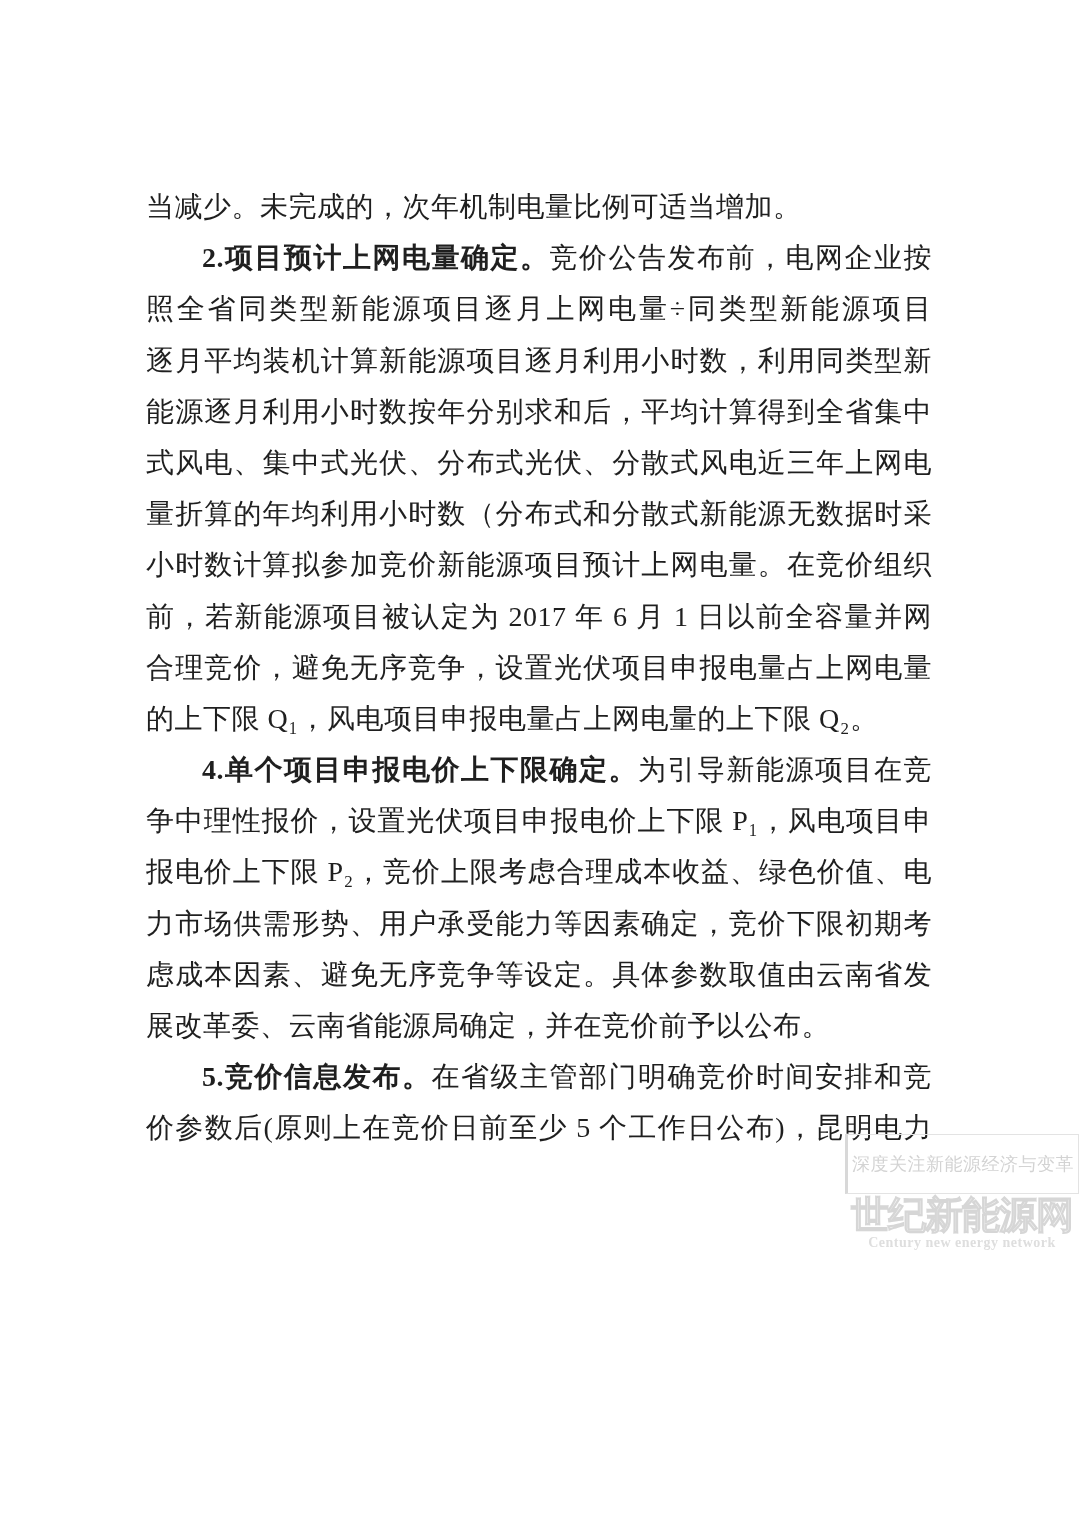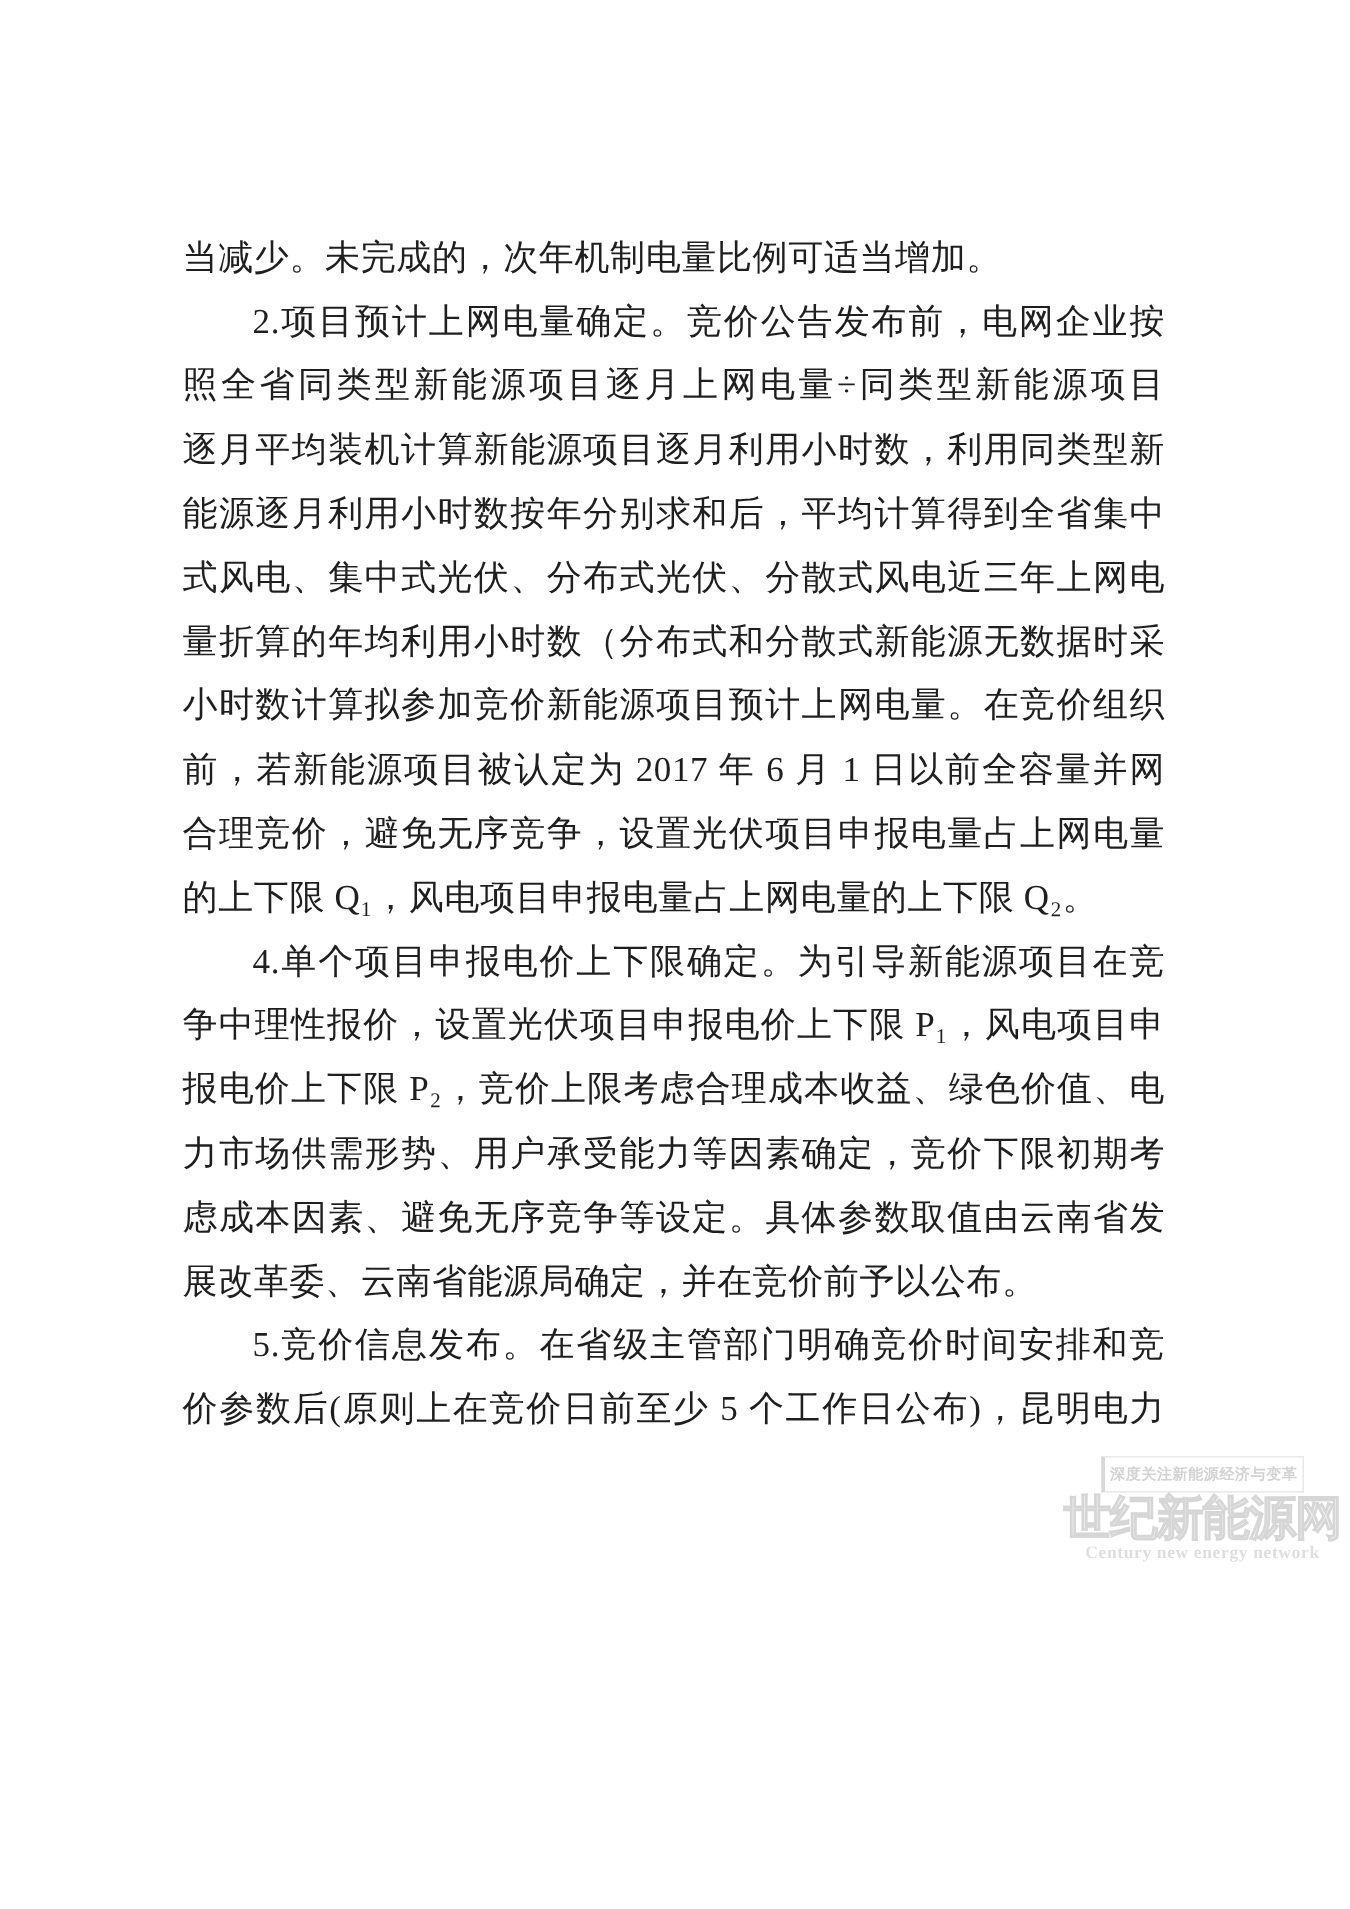--- a/index.html
+++ b/index.html
@@ -24,21 +24,21 @@
     height: 51.2px;
     line-height: 51.2px;
     font-size: 28px;
     text-align: justify;
     text-align-last: justify;
     text-justify: inter-character;
     letter-spacing: 0.5px;
     white-space: nowrap;
     overflow: visible;
   }
-  .line b { font-weight: 400; }
+  .line b { font-weight: 700; }
   .line.indent { padding-left: 56px; }
   .line.short { text-align-last: left; }
   .page-number {
     position: absolute;
     left: 146px;
     top: 1385px;
     width: 786px;
     height: 40px;
     line-height: 40px;
     text-align: center;
@@ -50,26 +50,26 @@
     position: absolute;
     right: -4px;
     bottom: 2px;
     width: 244px;
     text-align: center;
     user-select: none;
   }
   .wm-tagline {
     display: inline-block;
     font-family: "Liberation Sans", "DejaVu Sans", sans-serif;
-    font-size: 12px;
-    font-weight: 700;
+    font-size: 18px;
+    font-weight: 400;
     color: #d3d3d3;
     border: 1px solid #e3e3e3;
     border-left: 3px solid #d8d8d8;
-    padding: 5px 4px;
+    padding: 17px 4px;
     letter-spacing: 0.5px;
     margin-bottom: 1px;
     white-space: nowrap;
   }
   .wm-title {
     font-size: 38px;
     font-weight: 700;
     color: #f4f4f4;
     -webkit-text-stroke: 1px #d6d6d6;
     letter-spacing: -1px;

